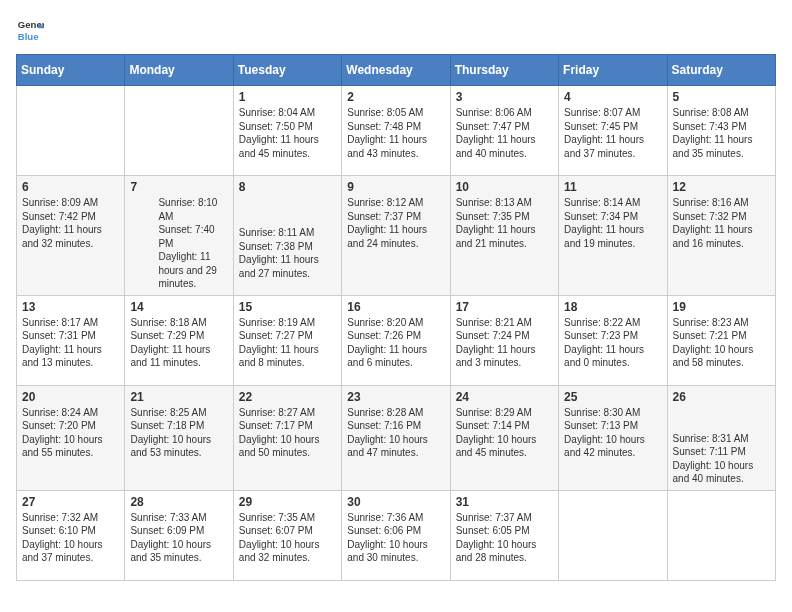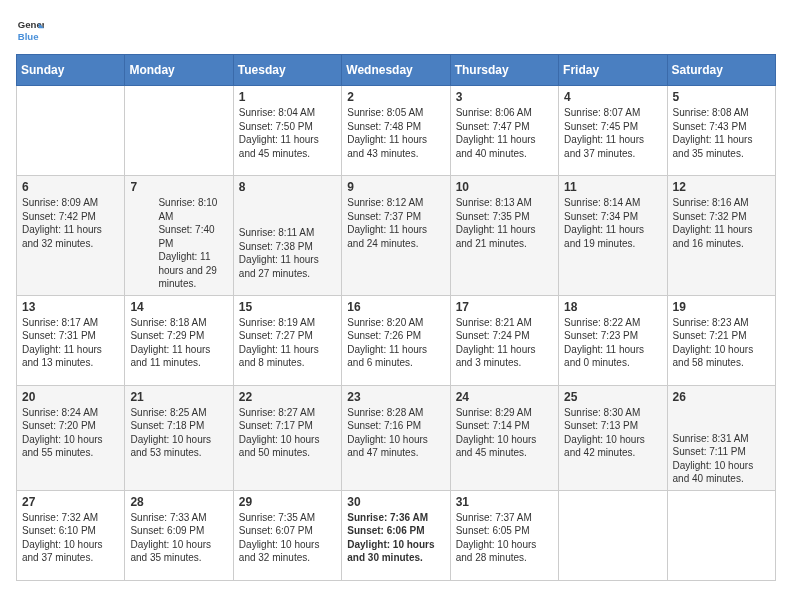--- a/index.html
+++ b/index.html
@@ -294,21 +294,21 @@
 Daylight: 10 hours and 35 minutes.</div>
         </td>
         <td>
           <span class="day-num">29</span>
           <div class="cell-info" style="white-space: pre-line;">Sunrise: 7:35 AM
 Sunset: 6:07 PM
 Daylight: 10 hours and 32 minutes.</div>
         </td>
         <td>
           <span class="day-num">30</span>
-          <div class="cell-info" style="white-space: pre-line; font-weight: bold;">Sunrise: 7:36 AM
+          <div class="cell-info" style="white-space: pre-line;">Sunrise: 7:36 AM
 Sunset: 6:06 PM
 Daylight: 10 hours and 30 minutes.</div>
         </td>
         <td>
           <span class="day-num">31</span>
           <div class="cell-info" style="white-space: pre-line;">Sunrise: 7:37 AM
 Sunset: 6:05 PM
 Daylight: 10 hours and 28 minutes.</div>
         </td>
         <td></td>

